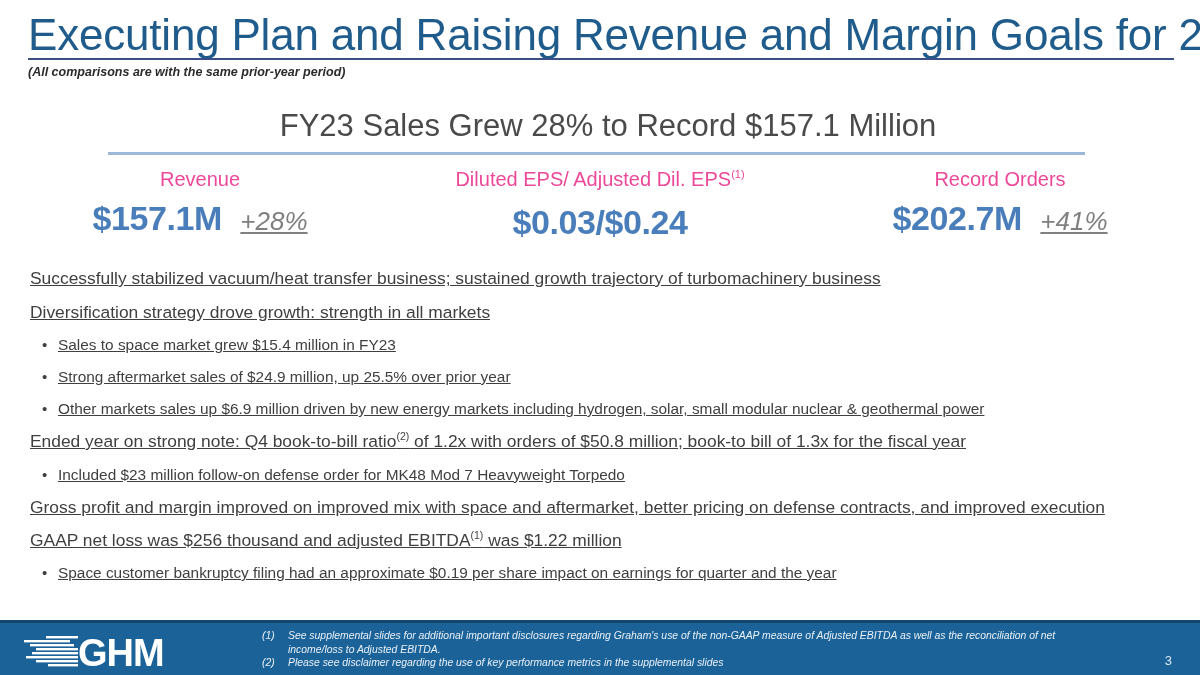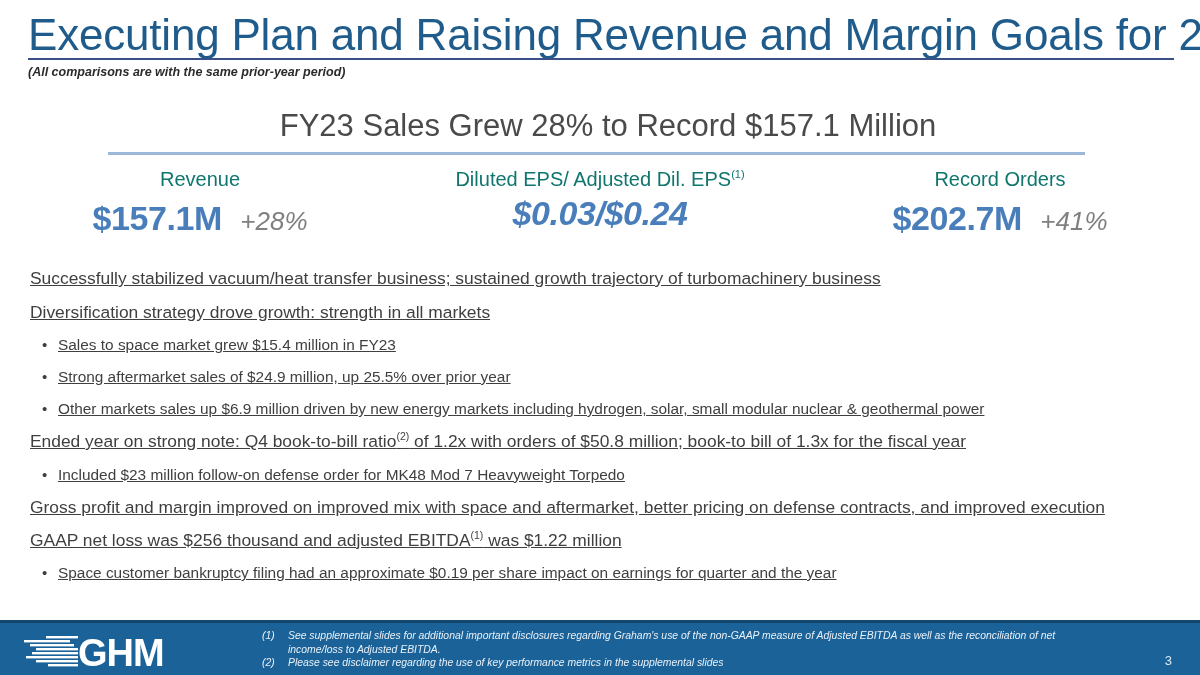--- a/index.html
+++ b/index.html
@@ -79,21 +79,21 @@
     top: 166px;
     width: 1200px;
     display: flex;
   }
   .metric {
     flex: 1 1 0;
     text-align: center;
   }
   .metric-label {
     font-size: 20px;
-    color: #0f766e;
+    color: #ec4899;
     line-height: 26px;
     white-space: nowrap;
   }
   .metric-label sup {
     font-size: 11px;
     vertical-align: super;
     line-height: 0;
   }
   .metric-value-row {
     margin-top: 6px;
@@ -104,22 +104,23 @@
     font-size: 34px;
     font-weight: bold;
     color: #4a7ebb;
     letter-spacing: -0.4px;
   }
   .metric-delta {
     font-size: 26px;
     font-style: italic;
     color: #808080;
     margin-left: 14px;
-  }
-  .metric.m-eps .metric-value-row { margin-top: 1px; font-style: italic; }
+    text-decoration: underline;
+  }
+  .metric.m-eps .metric-value-row { margin-top: 10px; }
 
   
   .body-block {
     position: absolute;
     left: 30px;
     top: 266px;
     width: 1150px;
   }
   .b-line {
     font-size: 17.4px;

